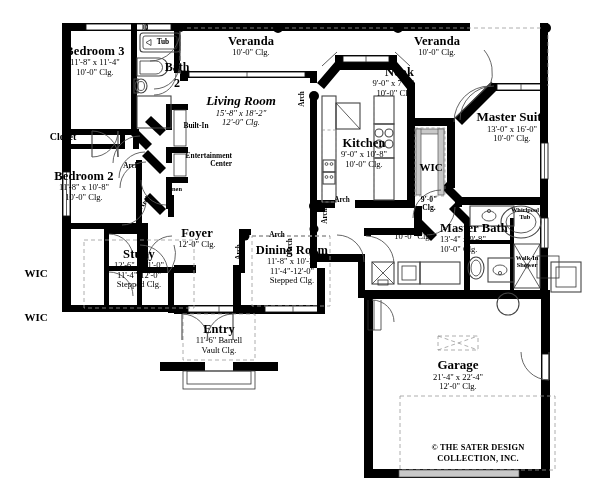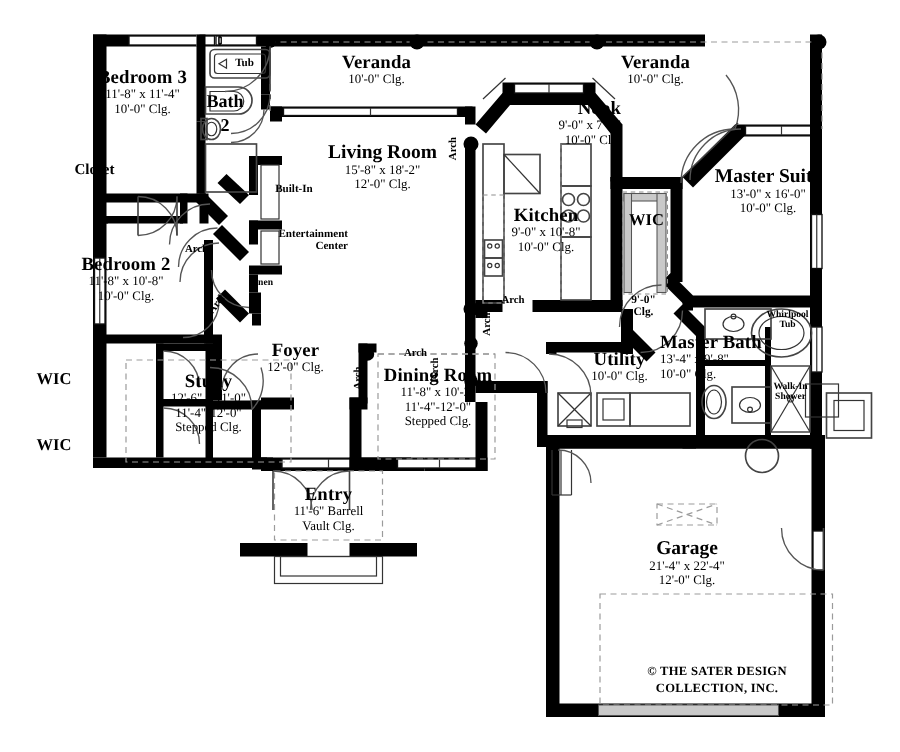--- a/index.html
+++ b/index.html
@@ -24,21 +24,21 @@
 
   .t-tiny{font-size:7.4px;font-weight:bold;line-height:1.05;}
   .t-mini{font-size:6.4px;font-weight:bold;line-height:1.05;}
   .t-arch{font-size:7.2px;font-weight:bold;}
   .t-arch-v{font-size:7.2px;font-weight:bold;
             transform:rotate(-90deg);transform-origin:center center;}
   .t-arch-d{font-size:7.2px;font-weight:bold;
             transform:rotate(-52deg);transform-origin:center center;}
   .t-clg{font-size:7.6px;font-weight:bold;line-height:1.1;}
   .t-credit{font-size:8.4px;font-weight:bold;line-height:1.25;letter-spacing:.2px;}
-  .t-wic .nm{font-size:11px;}
+  .t-wic .nm{font-size:11px;margin-top:20px;}
   .t-bath2 .nm{font-size:12px;}
 </style>
 </head>
 <body>
 
 <div id="plan">
 
 <svg id="canvas" viewBox="0 0 600 501">
   <defs>
     <style>
@@ -385,26 +385,26 @@
   <span class="dm">11'-8" x 11'-4"</span>
   <span class="dm">10'-0" Clg.</span>
 </div>
 
 <div class="lbl t-room" style="left:19px;top:169px;width:130px;">
   <span class="nm">Bedroom 2</span>
   <span class="dm">11'-8" x 10'-8"</span>
   <span class="dm">10'-0" Clg.</span>
 </div>
 
-<div class="lbl t-bath2" style="left:121px;top:59px;width:58px;line-height:1.35;text-align:center;">
+<div class="lbl t-bath2" style="left:148px;top:59px;width:58px;line-height:1.35;text-align:center;">
   <span class="nm">Bath</span>
   <span class="nm">2</span>
 </div>
 
-<div class="lbl t-small" style="left:18px;top:108px;width:90px;text-align:center;">
+<div class="lbl t-small" style="left:18px;top:131px;width:90px;text-align:center;">
   <span class="nm">Closet</span>
 </div>
 
 <div class="lbl t-wic" style="left:6px;top:247px;width:60px;">
   <span class="nm">WIC</span>
 </div>
 
 <div class="lbl t-wic" style="left:6px;top:291px;width:60px;">
   <span class="nm">WIC</span>
 </div>
@@ -412,21 +412,21 @@
 <div class="lbl t-room" style="left:192px;top:34px;width:118px;">
   <span class="nm">Veranda</span>
   <span class="dm">10'-0" Clg.</span>
 </div>
 
 <div class="lbl t-room" style="left:378px;top:34px;width:118px;">
   <span class="nm">Veranda</span>
   <span class="dm">10'-0" Clg.</span>
 </div>
 
-<div class="lbl t-big" style="left:185px;top:94px;width:140px;">
+<div class="lbl t-big" style="left:171px;top:94px;width:140px;font-style:italic;">
   <span class="nm">Living Room</span>
   <span class="dm">15'-8" x 18'-2"</span>
   <span class="dm">12'-0" Clg.</span>
 </div>
 
 <div class="lbl t-room" style="left:318px;top:65px;width:96px;text-align:right;">
   <span class="nm">Nook</span>
   <span class="dm">9'-0" x 7'-6"</span>
   <span class="dm">10'-0" Clg.</span>
 </div>
@@ -447,21 +447,20 @@
   <span class="dm">10'-0" Clg.</span>
 </div>
 
 <div class="lbl t-room" style="left:440px;top:221px;width:110px;text-align:left;">
   <span class="nm">Master Bath</span>
   <span class="dm">13'-4" x 9'-8"</span>
   <span class="dm">10'-0" Clg.</span>
 </div>
 
 <div class="lbl t-room" style="left:370px;top:232px;width:86px;">
-  <span class="nm">Utility</span>
   <span class="dm">10'-0" Clg.</span>
 </div>
 
 <div class="lbl t-room" style="left:152px;top:226px;width:90px;">
   <span class="nm">Foyer</span>
   <span class="dm">12'-0" Clg.</span>
 </div>
 
 <div class="lbl t-room" style="left:84px;top:247px;width:110px;">
   <span class="nm">Study</span>

